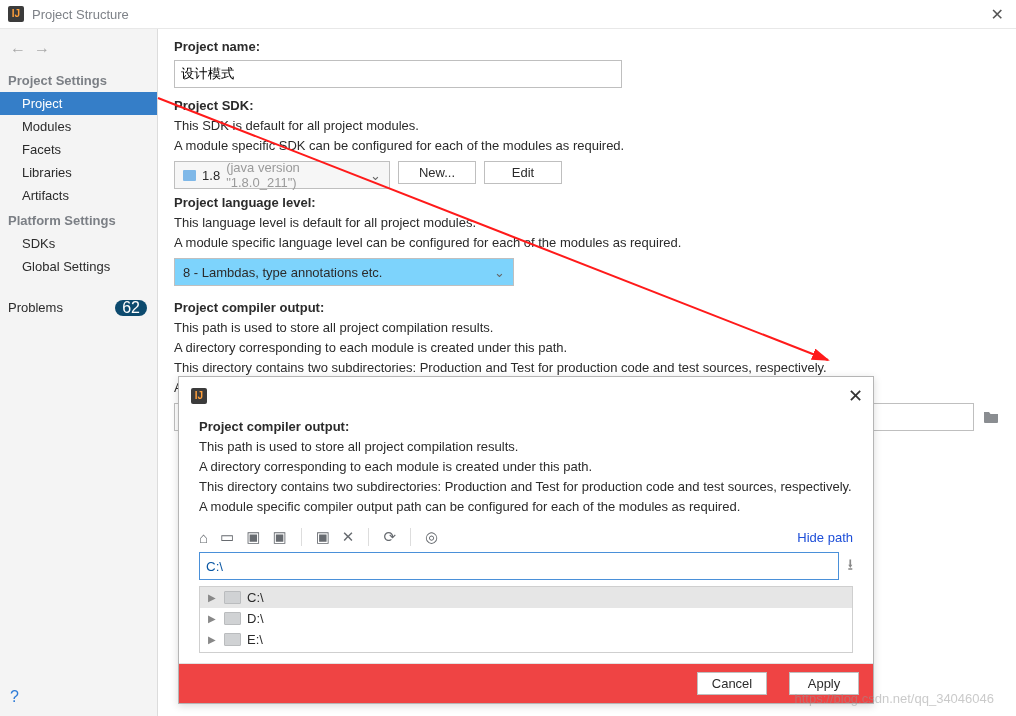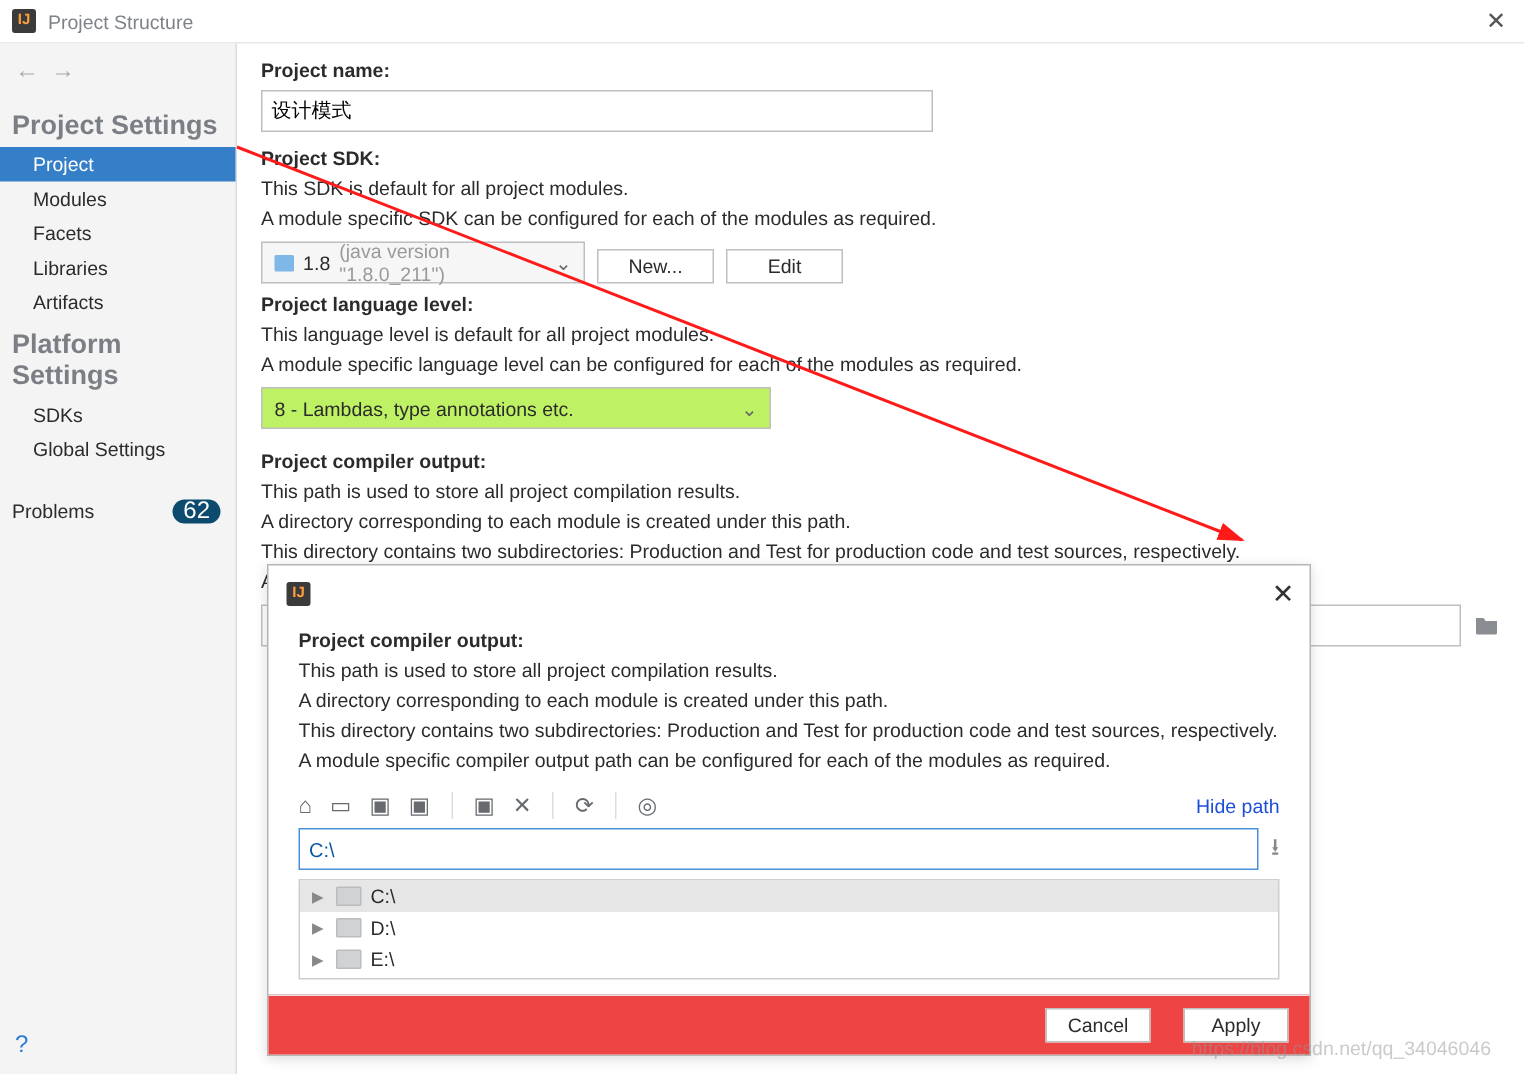--- a/index.html
+++ b/index.html
@@ -5,37 +5,37 @@
   html,body{margin:0;padding:0;font-family:"Segoe UI",Arial,sans-serif;font-size:13px;color:#2b2b2b;background:#fff;height:100%}
   .window{width:1016px;height:716px;display:flex;flex-direction:column;position:relative}
   .titlebar{display:flex;align-items:center;height:28px;padding:0 8px;color:#7e8288;border-bottom:1px solid #e8e8e8}
   .titlebar .ij-icon{width:16px;height:16px;background:#3b3b3b;color:#ff9f3b;font-size:10px;line-height:16px;text-align:center;border-radius:2px;margin-right:8px;font-weight:bold}
   .titlebar .spacer{flex:1}
   .titlebar .close-x{font-size:16px;color:#555;cursor:pointer;padding:0 4px}
   .body{display:flex;flex:1;min-height:0}
   .sidebar{width:157px;background:#f4f4f4;border-right:1px solid #dcdcdc;display:flex;flex-direction:column;padding-top:6px}
   .nav-arrows{display:flex;gap:8px;padding:4px 10px 10px 10px;color:#a9a9a9;font-size:16px}
   .nav-arrow{cursor:pointer}
-  .section-hdr{font-weight:bold;color:#7b7f85;padding:6px 10px 4px 8px;font-size:18px}
+  .section-hdr{font-weight:bold;color:#7b7f85;padding:6px 10px 4px 8px;font-size:13px}
   .side-item{padding:4px 10px 4px 22px;cursor:pointer;color:#2b2b2b}
   .side-item.selected{background:#357ec8;color:#fff}
   .side-item .badge{float:right;background:#0c4a6e;color:#fff;border-radius:10px;font-size:16px;padding:0 7px;line-height:16px}
   .sidebar .help{margin-top:auto;padding:10px;color:#2e7bd6;font-size:16px}
   .content{flex:1;padding:10px 16px 0 16px;overflow:hidden;display:flex;flex-direction:column;min-width:0}
   .group-label{font-weight:bold;margin:0 0 4px 0}
   .group-text{margin:0 0 2px 0;line-height:18px}
   .text-input{border:1px solid #bfbfbf;padding:3px 6px;height:20px;width:434px;margin:2px 0 10px 0}
-  .sdk-row{display:flex;align-items:flex-end;gap:8px;margin:4px 0 6px 0}
+  .sdk-row{display:flex;align-items:flex-start;gap:8px;margin:4px 0 6px 0}
   .combo{display:flex;align-items:center;gap:6px;border:1px solid #bfbfbf;background:#f6f6f6;padding:3px 8px;height:20px;width:198px;position:relative}
   .combo .folder-ic{width:14px;height:11px;background:#7fb8e8;border-radius:1px;position:relative}
   .combo .caret{margin-left:auto;color:#666}
   .combo .lbl{color:#2b2b2b}
   .combo .ver{color:#9a9a9a}
   .btn{border:1px solid #bfbfbf;background:#fff;padding:3px 0;width:76px;text-align:center;cursor:pointer}
-  .lang-combo{border:1px solid #bfbfbf;background:#bef264;padding:3px 8px;height:20px;width:322px;display:flex;align-items:center;margin:4px 0 14px 0}
+  .lang-combo{border:1px solid #bfbfbf;background:#7dd3fc;padding:3px 8px;height:20px;width:322px;display:flex;align-items:center;margin:4px 0 14px 0}
   .lang-combo .caret{margin-left:auto;color:#666}
   .output-row{display:flex;align-items:center;margin:4px 0 6px 0}
   .output-input{flex:1;border:1px solid #bfbfbf;height:20px;padding:3px 6px}
   .folder-btn{width:18px;height:18px;margin-left:8px;color:#777;display:flex;align-items:center;justify-content:center;cursor:pointer}
   .folder-btn svg{width:16px;height:14px}
   
   .popup{position:absolute;left:178px;top:376px;width:694px;height:326px;border:1px solid #b5b5b5;background:#fff;box-shadow:0 2px 8px rgba(0,0,0,0.15);display:flex;flex-direction:column}
   .popup-hdr{display:flex;align-items:center;padding:8px 10px 0 12px}
   .popup-hdr .ij-icon{width:16px;height:16px;background:#3b3b3b;color:#ff9f3b;font-size:10px;line-height:16px;text-align:center;border-radius:2px;font-weight:bold}
   .popup-hdr .spacer{flex:1}

